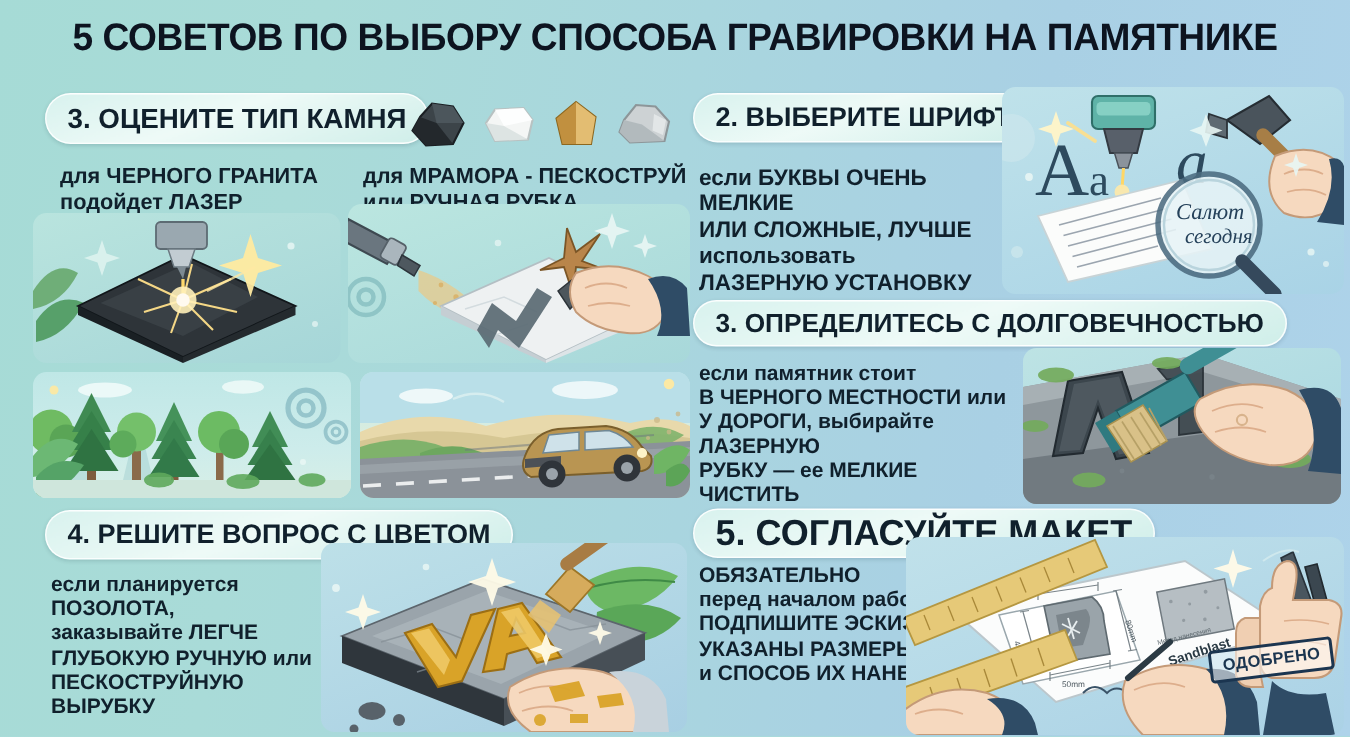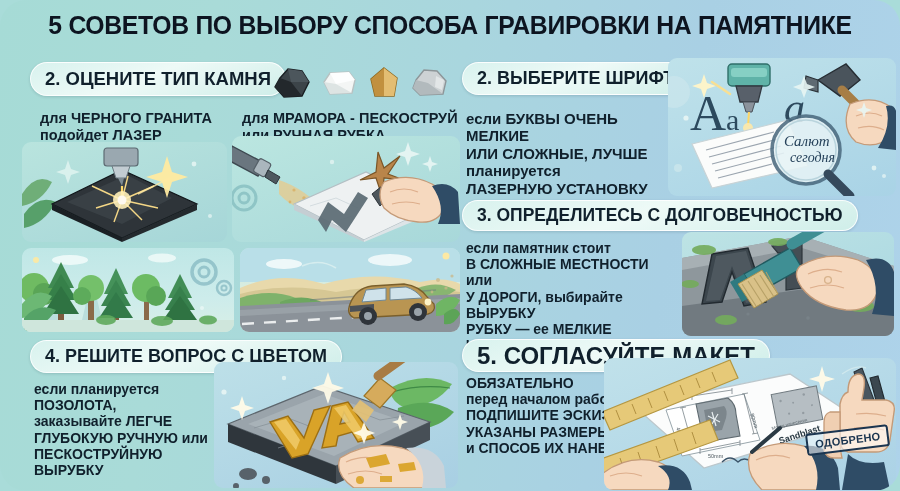--- a/index.html
+++ b/index.html
@@ -4,21 +4,20 @@
 <style>
   * { margin:0; padding:0; box-sizing:border-box; }
   body {
     width:900px; height:491px; overflow:hidden;
     font-family:"Liberation Sans", sans-serif;
     background:#a9dcd9;
   }
   .poster {
     position:relative; width:900px; height:491px; overflow:hidden;
     background:linear-gradient(100deg,#a6dbd6 0%,#a9dbd8 22%,#a9d6de 48%,#a9d0e4 72%,#aed3ea 100%);
-    border-radius:26px;
   }
   
   .title {
     position:absolute; top:11px; left:0; width:900px; text-align:center;
     font-size:25.5px; font-weight:bold; color:#0d1420;
     letter-spacing:-0.3px; white-space:nowrap;
     transform:scaleX(0.97); transform-origin:center top;
   }
   
   .pill {
@@ -87,21 +86,21 @@
   }
   svg { display:block; }
 </style>
 </head>
 <body>
 
 <div class="poster">
 
   <div class="title">5 СОВЕТОВ ПО ВЫБОРУ СПОСОБА ГРАВИРОВКИ НА ПАМЯТНИКЕ</div>
 
-  <div class="pill" id="pill1">2. ОЦЕНИТЕ ТИП КАМНЯ</div>
+  <div class="pill" id="pill1">3. ОЦЕНИТЕ ТИП КАМНЯ</div>
 
   <div class="stones">
     <svg class="stone" style="left:0px" width="40" height="34" viewBox="0 0 40 34">
       <path d="M8 12 L16 3 L30 5 L37 16 L30 30 L12 31 L3 21 Z" fill="#3c4449" stroke="#1a1f23" stroke-width="1.4"></path>
       <path d="M8 12 L19 16 L30 30 L12 31 L3 21 Z" fill="#23282c"></path>
       <path d="M16 3 L19 16 L37 16 L30 5 Z" fill="#4c565c"></path>
     </svg>
     <svg class="stone" style="left:47px" width="40" height="34" viewBox="0 0 40 34">
       <path d="M5 16 L11 7 L30 6 L36 14 L33 27 L11 28 Z" fill="#f4f6f5" stroke="#b8c2c2" stroke-width="1.4"></path>
       <path d="M5 16 L17 18 L33 27 L11 28 Z" fill="#dde4e3"></path>
@@ -289,21 +288,21 @@
       <path d="M204 66 Q216 56 220 66 Q214 78 204 76 Z" fill="#5ca457"></path>
       <circle cx="206" cy="8" r="3.5" fill="#ffe9a0" opacity=".95"></circle>
       <path d="M62 18 Q80 10 96 20" stroke="#e9f6f4" stroke-width="1.6" fill="none" opacity=".6"></path>
     </svg>
   </div>
 
   <div class="pill" id="pill2">2. ВЫБЕРИТЕ ШРИФТ</div>
   <div class="btxt" id="t3">
     <div><span class="r">если </span><span class="b">БУКВЫ ОЧЕНЬ МЕЛКИЕ</span></div>
     <div><span class="b">ИЛИ СЛОЖНЫЕ, ЛУЧШЕ</span></div>
-    <div><span class="r">планируется</span></div>
+    <div><span class="r">использовать</span></div>
     <div><span class="b">ЛАЗЕРНУЮ УСТАНОВКУ</span></div>
   </div>
 
   <div class="panel" id="p-font">
     <svg width="228" height="138" viewBox="0 0 228 138">
       <circle cx="6" cy="34" r="16" fill="#cfe8ec" opacity=".55"></circle>
       <circle cx="10" cy="110" r="4" fill="#cfe8ec" opacity=".7"></circle>
       <text x="22" y="72" font-family="Liberation Serif, serif" font-size="50" fill="#2d4a5e">A</text>
       <text x="58" y="72" font-family="Liberation Serif, serif" font-size="30" fill="#2d4a5e">a</text>
       <text x="116" y="64" font-family="Liberation Serif, serif" font-style="italic" font-size="42" fill="#2d4a5e">a</text>
@@ -347,22 +346,22 @@
       <path d="M44 24 L62 36" stroke="#ffe08a" stroke-width="2.6" stroke-linecap="round" opacity=".9"></path>
       <circle cx="18" cy="60" r="2.6" fill="#eaf7f5" opacity=".85"></circle>
       <circle cx="206" cy="110" r="2.4" fill="#eaf7f5" opacity=".8"></circle>
       <circle cx="216" cy="118" r="2" fill="#eaf7f5" opacity=".7"></circle>
     </svg>
   </div>
 
   <div class="pill" id="pill3">3. ОПРЕДЕЛИТЕСЬ С ДОЛГОВЕЧНОСТЬЮ</div>
   <div class="btxt" id="t4">
     <div><span class="r">если памятник стоит</span></div>
-    <div><span class="b">В СЛОЖНЫЕ МЕСТНОСТИ</span><span class="r"> или</span></div>
-    <div><span class="b">У ДОРОГИ</span><span class="r">, выбирайте </span><span class="b">ВЫРУБКУ</span></div>
+    <div><span class="b">В ЧЕРНОГО МЕСТНОСТИ</span><span class="r"> или</span></div>
+    <div><span class="b">У ДОРОГИ</span><span class="r">, выбирайте </span><span class="b">ЛАЗЕРНУЮ</span></div>
     <div><span class="b">РУБКУ</span><span class="r"> — ее </span><span class="b">МЕЛКИЕ ЧИСТИТЬ</span></div>
   </div>
 
   <div class="panel" id="p-brush">
     <svg width="212" height="104" viewBox="0 0 212 104">
       <path d="M0 26 L120 4 L212 34 L212 104 L0 104 Z" fill="#8e979c"></path>
       <path d="M0 26 L120 4 L212 34 L212 44 L120 16 L0 38 Z" fill="#a7b0b4"></path>
       <path d="M0 74 L130 56 L212 80 L212 104 L0 104 Z" fill="#717a80"></path>
       <g fill="#7f8a90" opacity=".55">
         <circle cx="40" cy="50" r="2"></circle>

